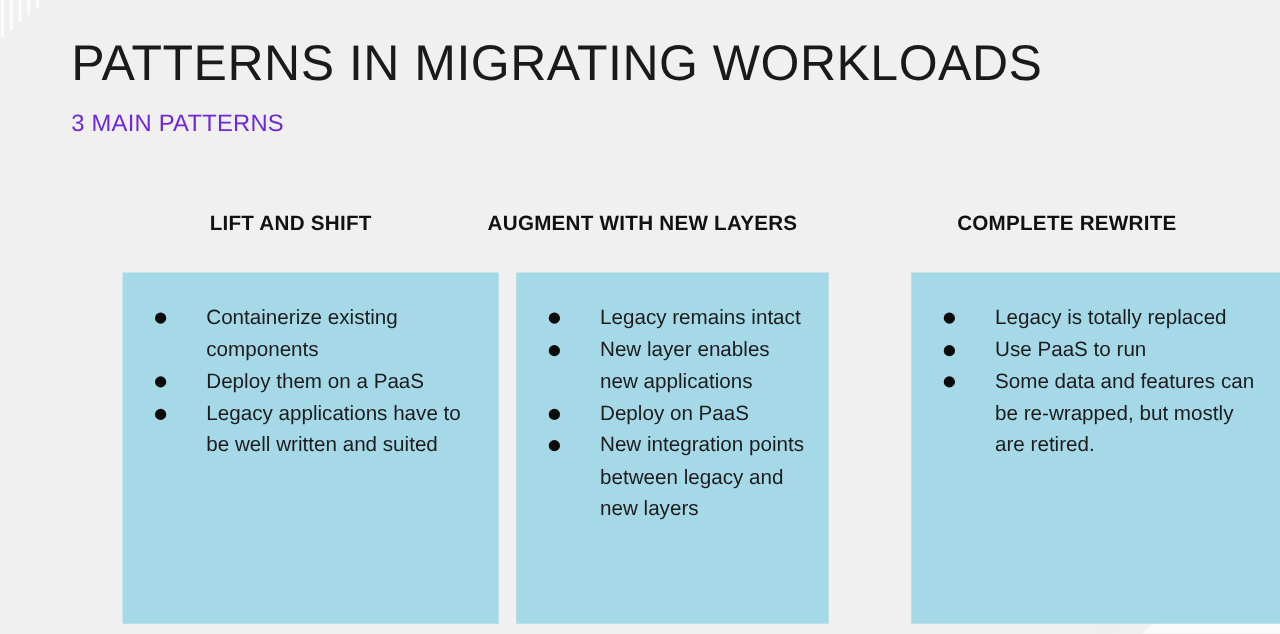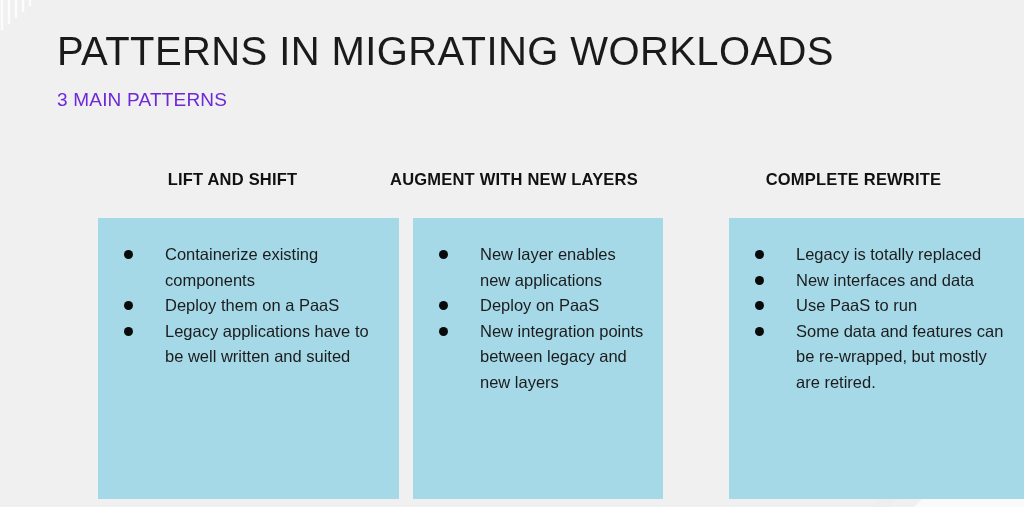--- a/index.html
+++ b/index.html
@@ -172,20 +172,24 @@
       </ul>
     </div>
   </div>
 
   <div class="column col-1">
     <div class="column-header">AUGMENT WITH NEW LAYERS</div>
     <div class="column-card">
       <ul class="bullet-list">
         <li class="bullet-item">
           <span class="bullet-dot"></span>
+          <span>Legacy remains intact</span>
+        </li>
+        <li class="bullet-item">
+          <span class="bullet-dot"></span>
           <span>New layer enables new applications</span>
         </li>
         <li class="bullet-item">
           <span class="bullet-dot"></span>
           <span>Deploy on PaaS</span>
         </li>
         <li class="bullet-item">
           <span class="bullet-dot"></span>
           <span>New integration points between legacy and new layers</span>
         </li>
@@ -196,24 +200,20 @@
   <div class="column col-2">
     <div class="column-header">COMPLETE REWRITE</div>
     <div class="column-card">
       <ul class="bullet-list">
         <li class="bullet-item">
           <span class="bullet-dot"></span>
           <span>Legacy is totally replaced</span>
         </li>
         <li class="bullet-item">
           <span class="bullet-dot"></span>
-          <span>New interfaces and data</span>
-        </li>
-        <li class="bullet-item">
-          <span class="bullet-dot"></span>
           <span>Use PaaS to run</span>
         </li>
         <li class="bullet-item">
           <span class="bullet-dot"></span>
           <span>Some data and features can be re-wrapped, but mostly are retired.</span>
         </li>
       </ul>
     </div>
   </div>
 

